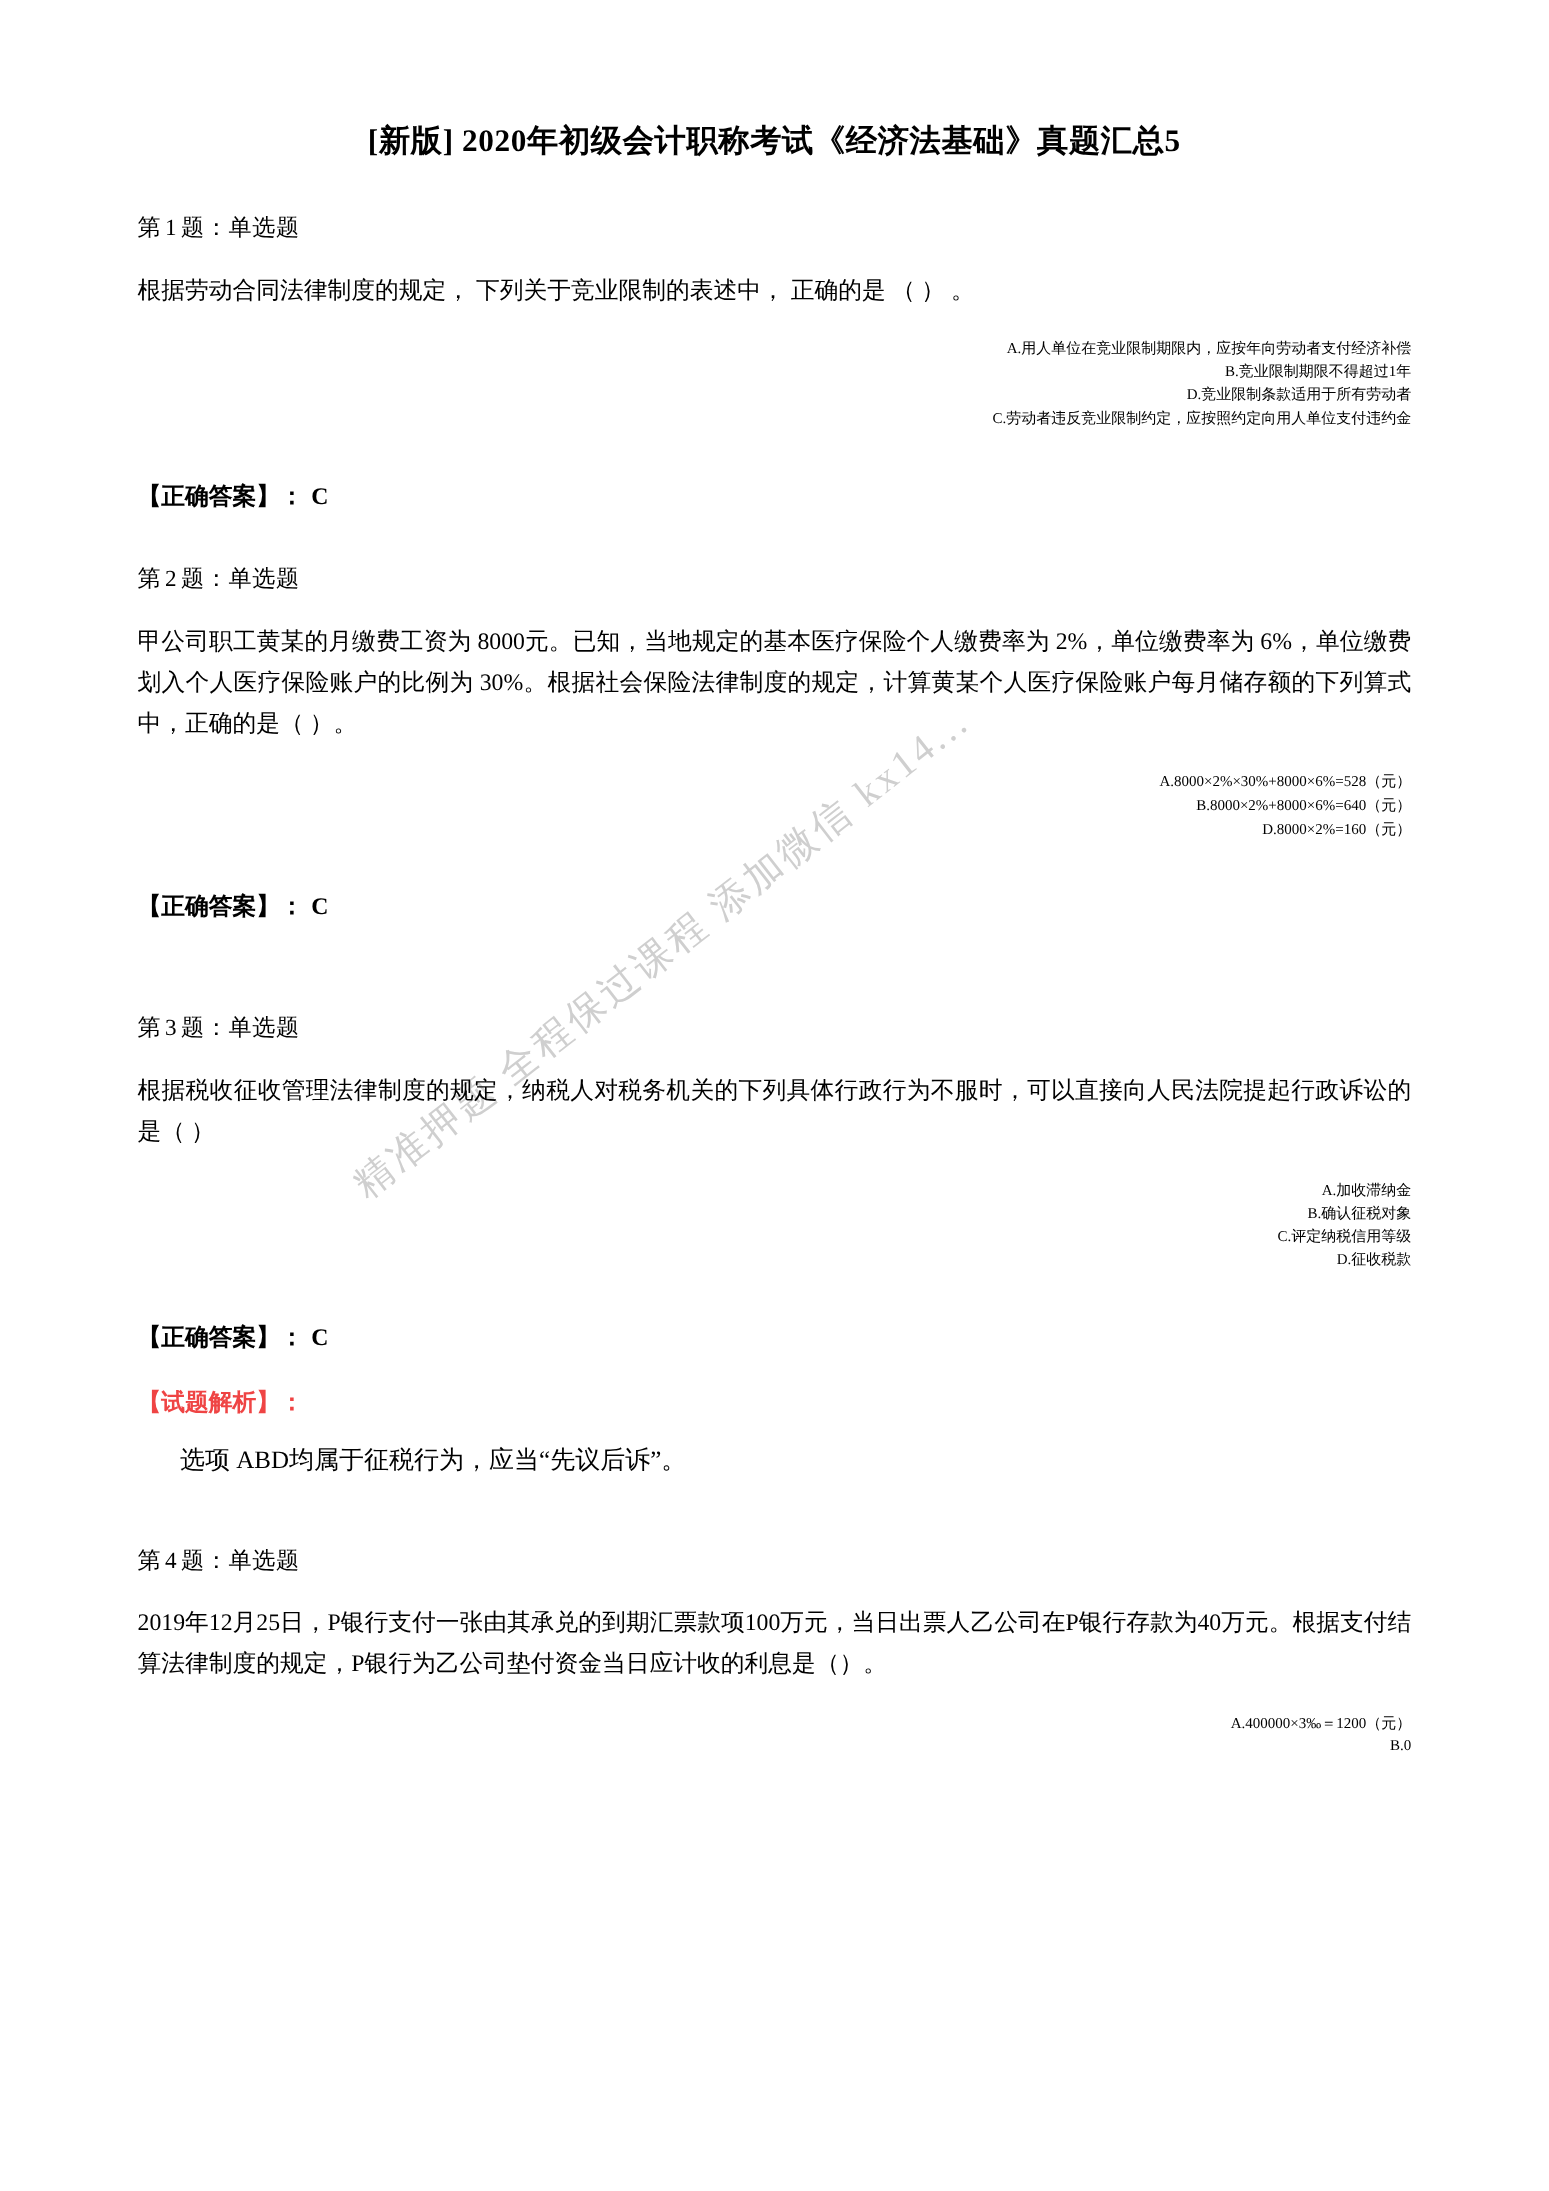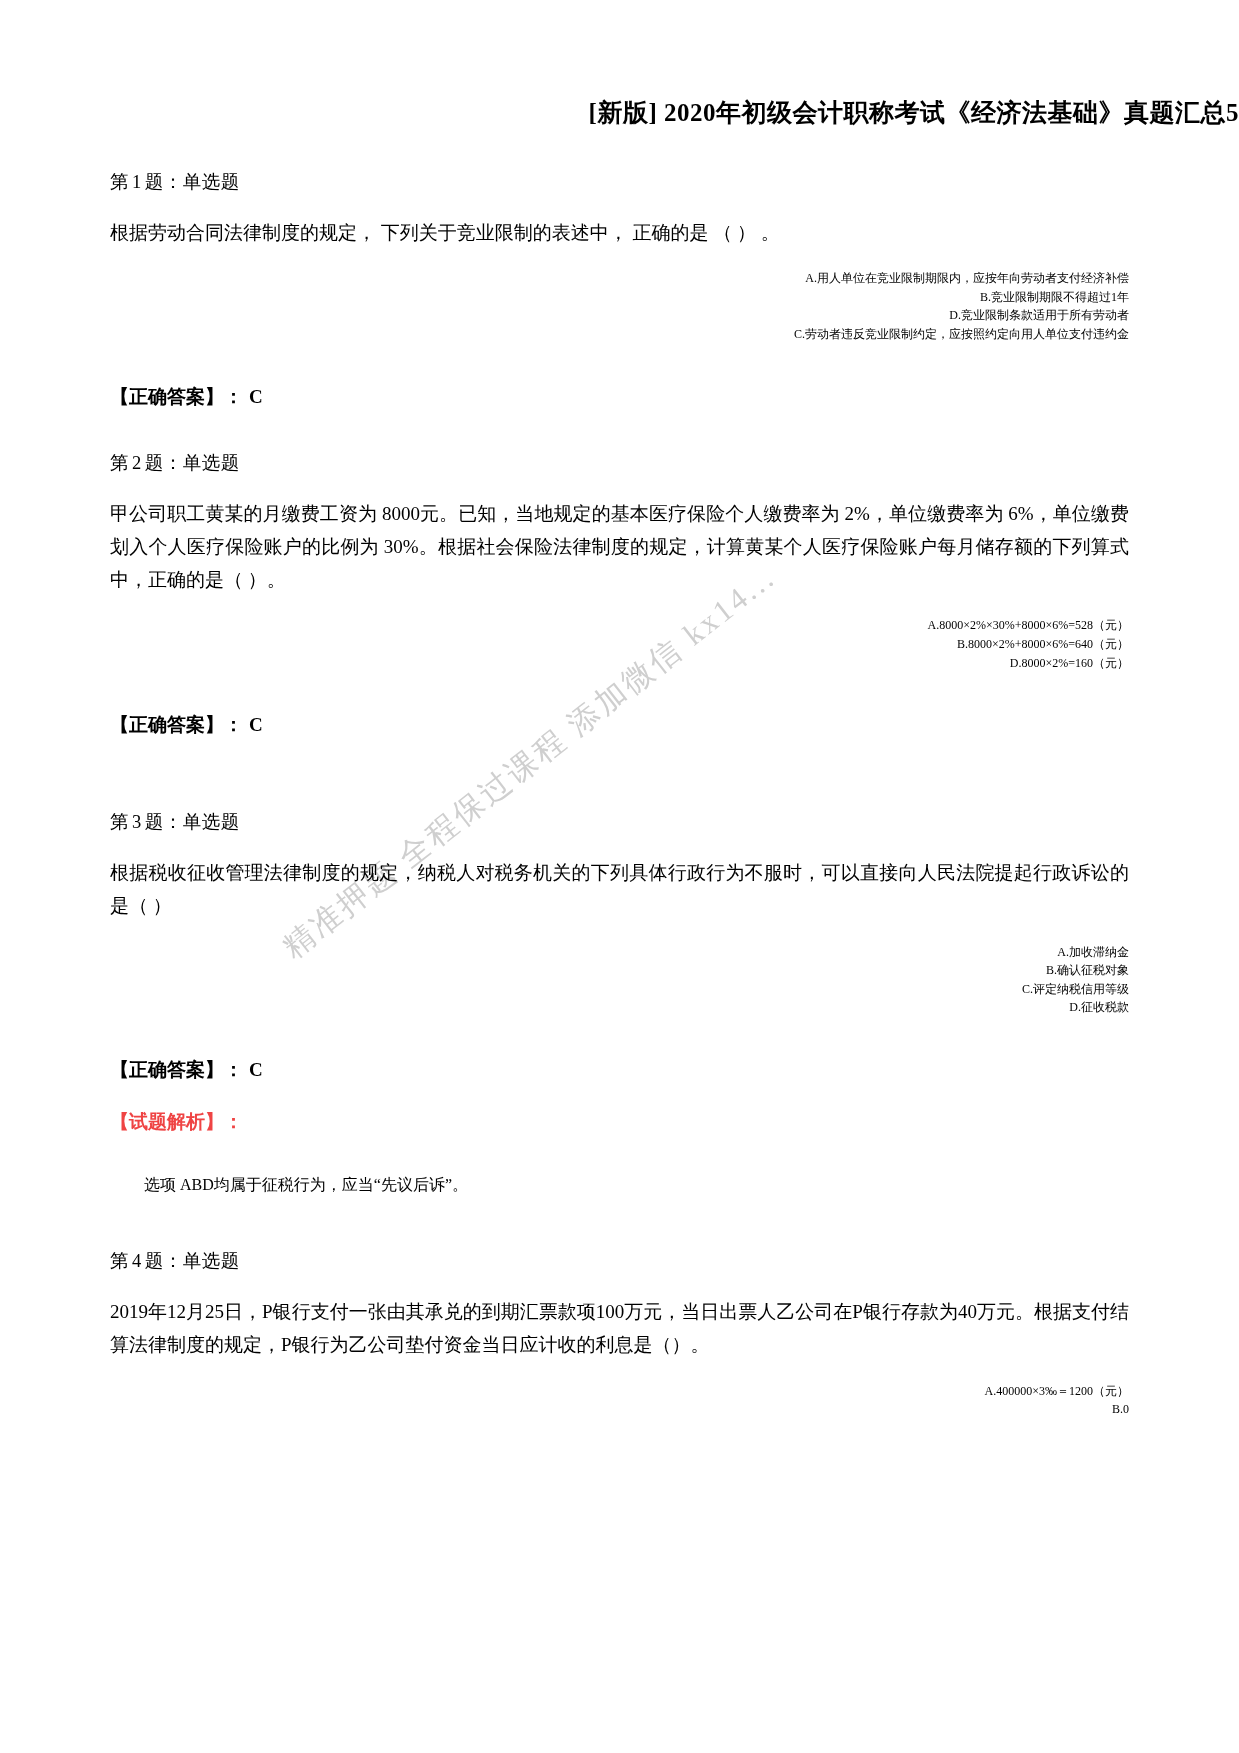--- a/index.html
+++ b/index.html
@@ -16,21 +16,21 @@
     overflow: hidden;
   }
   .page {
     position: relative;
     width: 1239px;
     height: 1753px;
     box-sizing: border-box;
     padding: 0;
   }
   .doc-title {
-    text-align: right;
+    text-align: center;
     font-size: 25px;
     font-weight: bold;
     letter-spacing: 0.5px;
     margin: 96px 0 0 0;
     color: #000;
   }
   .content {
     position: relative;
     margin: 0 110px 0 110px;
     z-index: 3;
@@ -69,23 +69,23 @@
     padding-left: 6px;
     font-family: "Liberation Serif", serif;
   }
   .analysis-label {
     font-size: 19px;
     font-weight: bold;
     color: #ef4444;
     margin-top: 26px;
   }
   .analysis-text {
-    font-size: 16px;
+    font-size: 20px;
     line-height: 1.7;
-    margin-top: 36px;
+    margin-top: 16px;
     text-indent: 34px;
   }
 
   
   .watermark {
     position: absolute;
     left: 0;
     top: 0;
     width: 1239px;
     height: 1753px;

